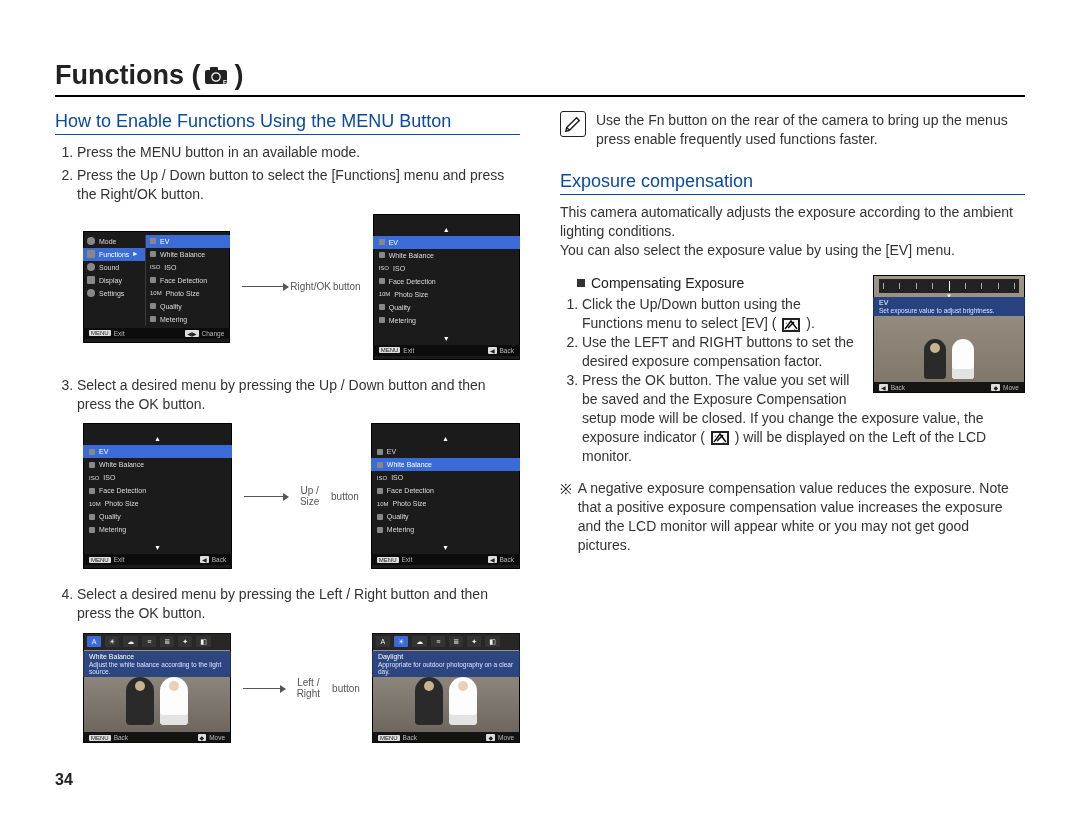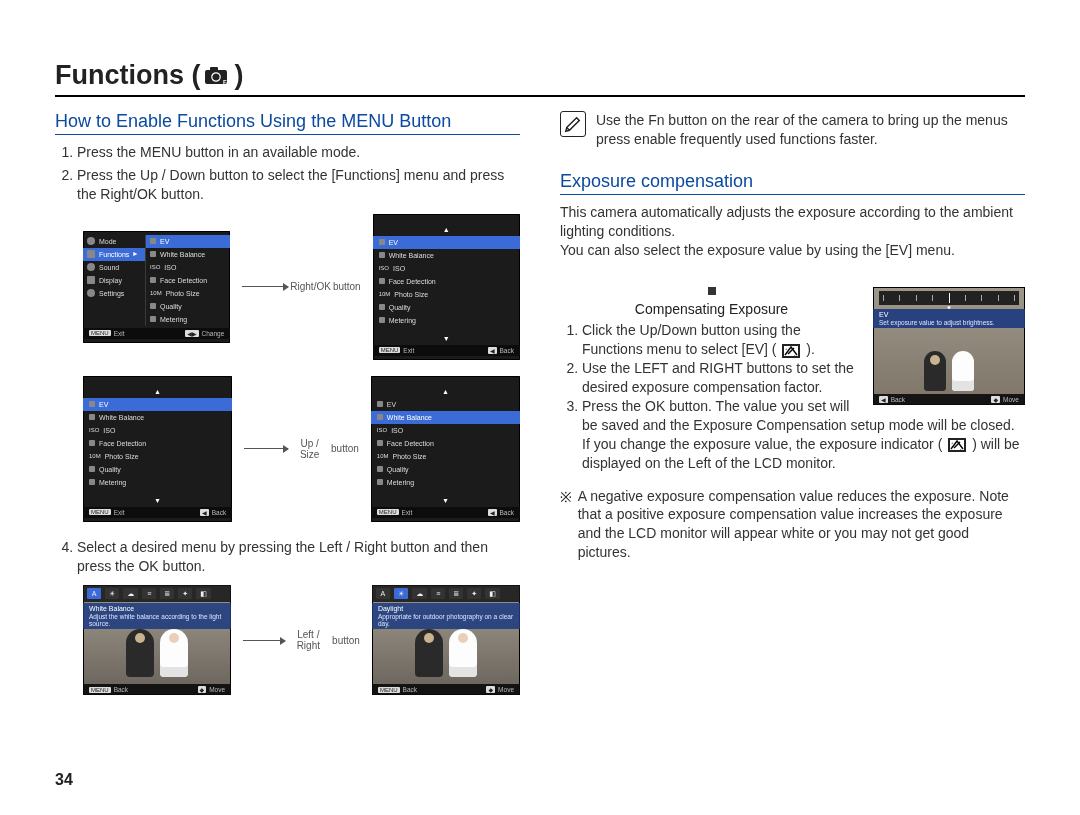--- a/index.html
+++ b/index.html
@@ -204,21 +204,21 @@
   .ev-sub { font-size:6.5px; color:#dbe6ff; }
   .ev-body { position:absolute; top:44px; left:0; right:0; bottom:14px; display:flex; align-items:flex-end; justify-content:center; gap:6px; }
   .ev-footer {
     position:absolute; bottom:0; left:0; right:0;
     background: rgba(10,10,10,0.9);
     display:flex; justify-content:space-between;
     padding:2px 6px; font-size:6.5px; color:#bbb;
   }
   .ev-footer span { display:flex; gap:3px; align-items:center; }
 
-  .sub-heading { display:flex; align-items:center; gap:6px; margin:4px 0; font-size:14px;flex-direction:column; }
+  .sub-heading { display:flex; align-items:center; gap:6px; margin:4px 17px; font-size:14px; }
   .sq-bullet { width:8px; height:8px; background:#333; display:inline-block; }
   ol.sub-list { list-style:decimal; padding-left:22px; }
   .inline-icon {
     display:inline-flex; width:18px; height:14px; background:#222;
     align-items:center; justify-content:center; vertical-align:middle;
     margin:0 2px;
   }
   .inline-icon svg { display:block; }
 
   .note { margin-top:14px; display:flex; gap:6px; }
@@ -387,20 +387,23 @@
                 <span>Exit</span>
               </span>
             <span>
                 <span class="key">◀</span>
                 <span>Back</span>
               </span>
           </div>
         </div>
       </div>
 
+      <ol class="steps" start="3">
+        <li>Select a desired menu by pressing the Up / Down button and then press the OK button.</li>
+      </ol>
 
       <div class="figure-row">
         <div class="panel single">
           <div style="text-align:center;"><span class="chev">▴</span></div>
           <div class="rcol-only sel">
               <span class="mini-ico tiny"></span>
               <span>EV</span>
             </div>
           <div class="rcol-only">
               <span class="mini-ico tiny"></span>
@@ -568,21 +571,21 @@
           <svg viewBox="0 0 20 20" width="18" height="18">
               <path d="M3 14 L14 3 L17 6 L6 17 L2 18 Z" fill="none" stroke="#222" stroke-width="1.6"></path>
               <line x1="3" y1="14" x2="6" y2="17" stroke="#222" stroke-width="1.6"></line>
             </svg>
         </div>
         <div class="tip-text">Use the Fn button on the rear of the camera to bring up the menus press enable frequently used functions faster.</div>
       </div>
 
       <div class="section-head">Exposure compensation</div>
       <p class="para">This camera automatically adjusts the exposure according to the ambient lighting conditions.</p>
-      <p class="para" style="margin-bottom:28px;">You can also select the exposure value by using the [EV] menu.</p>
+      <p class="para" style="margin-bottom:16px;">You can also select the exposure value by using the [EV] menu.</p>
 
       <div class="ev-panel">
         <div class="ev-scale">
           <span class="tick"></span>
             <span class="tick"></span>
             <span class="tick"></span>
             <span class="tick"></span>
             <span class="tick" style="height:10px;background:#fff;"></span>
             <span class="tick"></span>
             <span class="tick"></span>

